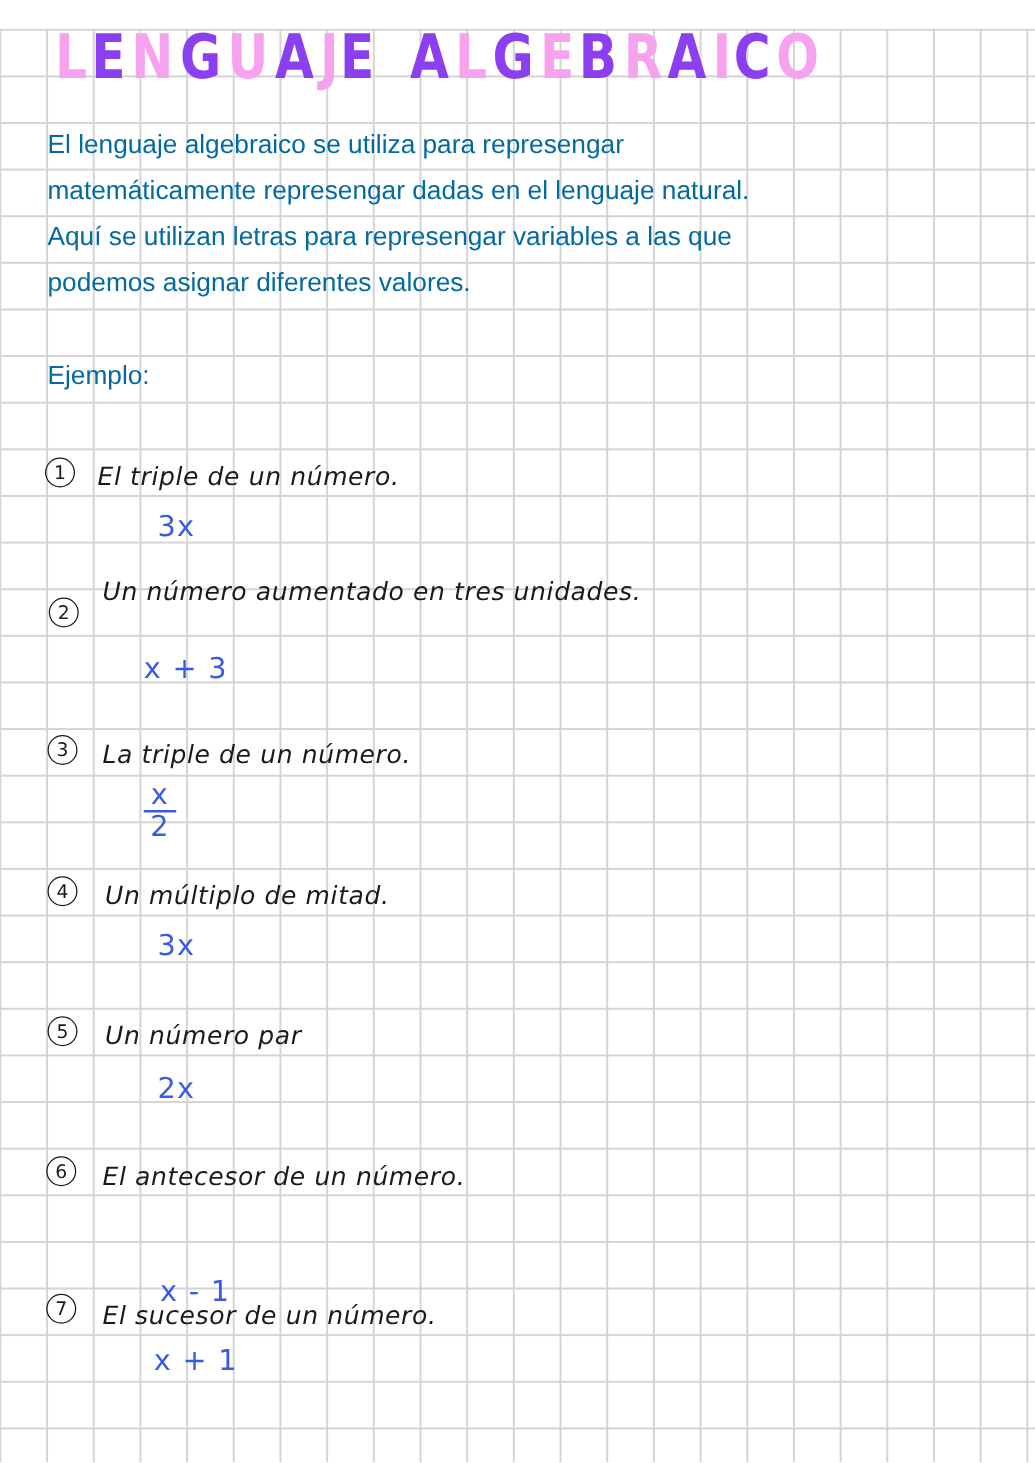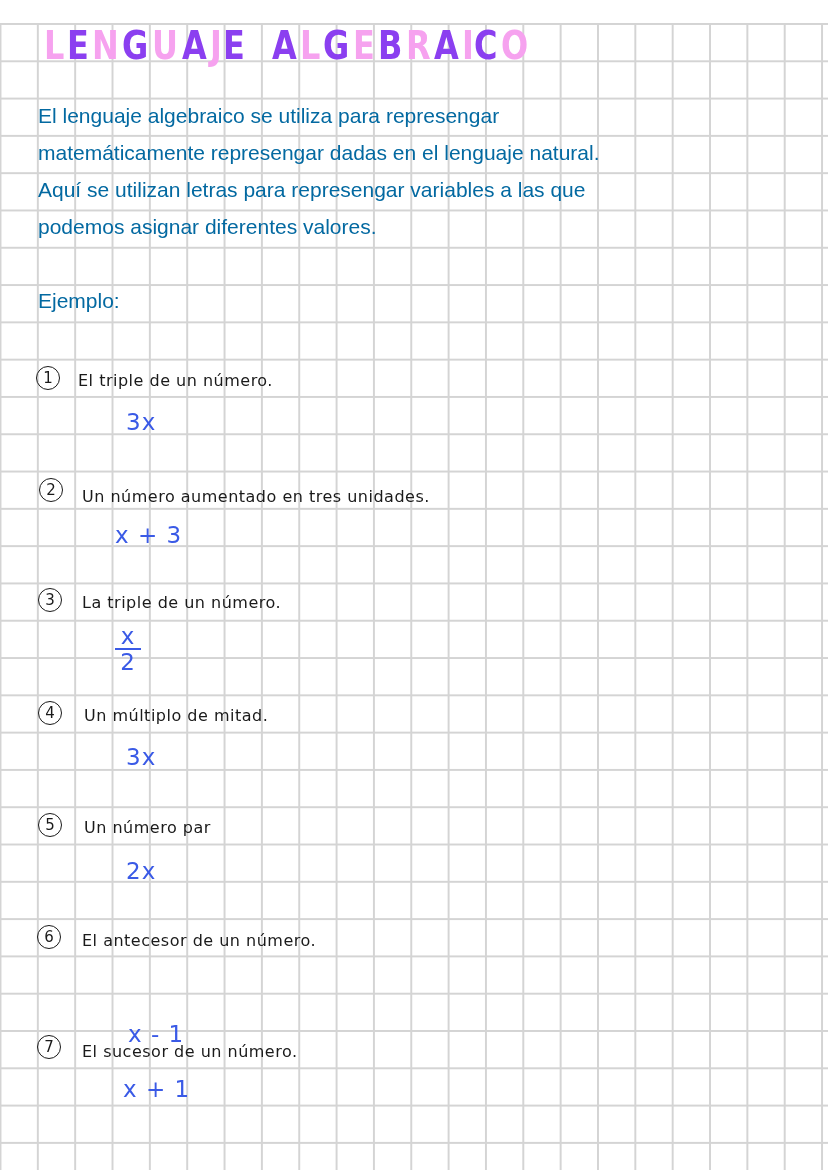--- a/index.html
+++ b/index.html
@@ -12,33 +12,33 @@
     position: absolute; left: 0; top: 23px; width: 828px; height: 1147px;
     background-color: #ffffff;
     background-image:
       linear-gradient(to right, #d4d4d4 0, #d4d4d4 1.6px, transparent 1.6px),
       linear-gradient(to bottom, #d4d4d4 0, #d4d4d4 1.6px, transparent 1.6px);
     background-size: 37.35px 37.3px;
     background-position: -0.5px 0px;
   }
   .abs { position: absolute; white-space: nowrap; }
   .title {
-    left: 44px; top: 26px; font-size: 39px; font-weight: bold;
+    left: 44px; top: 26px; font-size: 49px; font-weight: bold;
     letter-spacing: 3px; font-family: "DejaVu Sans", sans-serif;
     line-height: 40px;
   }
   .title span { display: inline-block; transform: scaleX(0.82); transform-origin: left; margin-right: -5px; }
   .title .gap { width: 30px; }
   .body-line {
     left: 38px; font-size: 21px; color: #0369a1; line-height: 30px;
     font-family: "Liberation Sans", sans-serif;
   }
   .hw {
-    font-family: "DejaVu Sans", sans-serif; 
-    color: #1a1a1a; font-size: 16px; line-height: 26px; letter-spacing: 0.5px;
+    font-family: "DejaVu Sans", sans-serif; font-style: italic;
+    color: #1a1a1a; font-size: 20px; line-height: 26px; letter-spacing: 0.5px;
   }
   .num-circle {
     position: absolute; width: 22px; height: 22px; border: 1.6px solid #1a1a1a;
     border-radius: 50%; font-family: "DejaVu Sans", sans-serif; font-size: 15px;
     color: #1a1a1a; text-align: center; line-height: 22px;
   }
   .expr {
     font-family: "DejaVu Sans", sans-serif; color: #3a5ae6; font-size: 23px;
     line-height: 28px; letter-spacing: 1px;
   }
@@ -65,21 +65,21 @@
 <div class="abs body-line" style="top:286px">Ejemplo:</div>
 
 <div>
   <div class="num-circle" style="left:36px; top:366px">1</div>
   <div class="abs hw" style="left:78px; top:368px">El triple de un número.</div>
   <div class="abs expr" style="left:126px; top:408px">3x</div>
 </div>
 
 <div>
   <div class="num-circle" style="left:39px; top:478px">2</div>
-  <div class="abs hw" style="left:82px; top:484px">Un número aumentado en tres unidades.</div>
+  <div class="abs hw" style="left:82px; top:460px">Un número aumentado en tres unidades.</div>
   <div class="abs expr" style="left:115px; top:521px">x + 3</div>
 </div>
 
 <div>
   <div class="num-circle" style="left:38px; top:588px">3</div>
   <div class="abs hw" style="left:82px; top:590px">La triple de un número.</div>
   <div class="abs expr frac" style="left:115px; top:624px">
     <span class="n">x</span>
     <span class="bar"></span>
     <span class="d">2</span>

